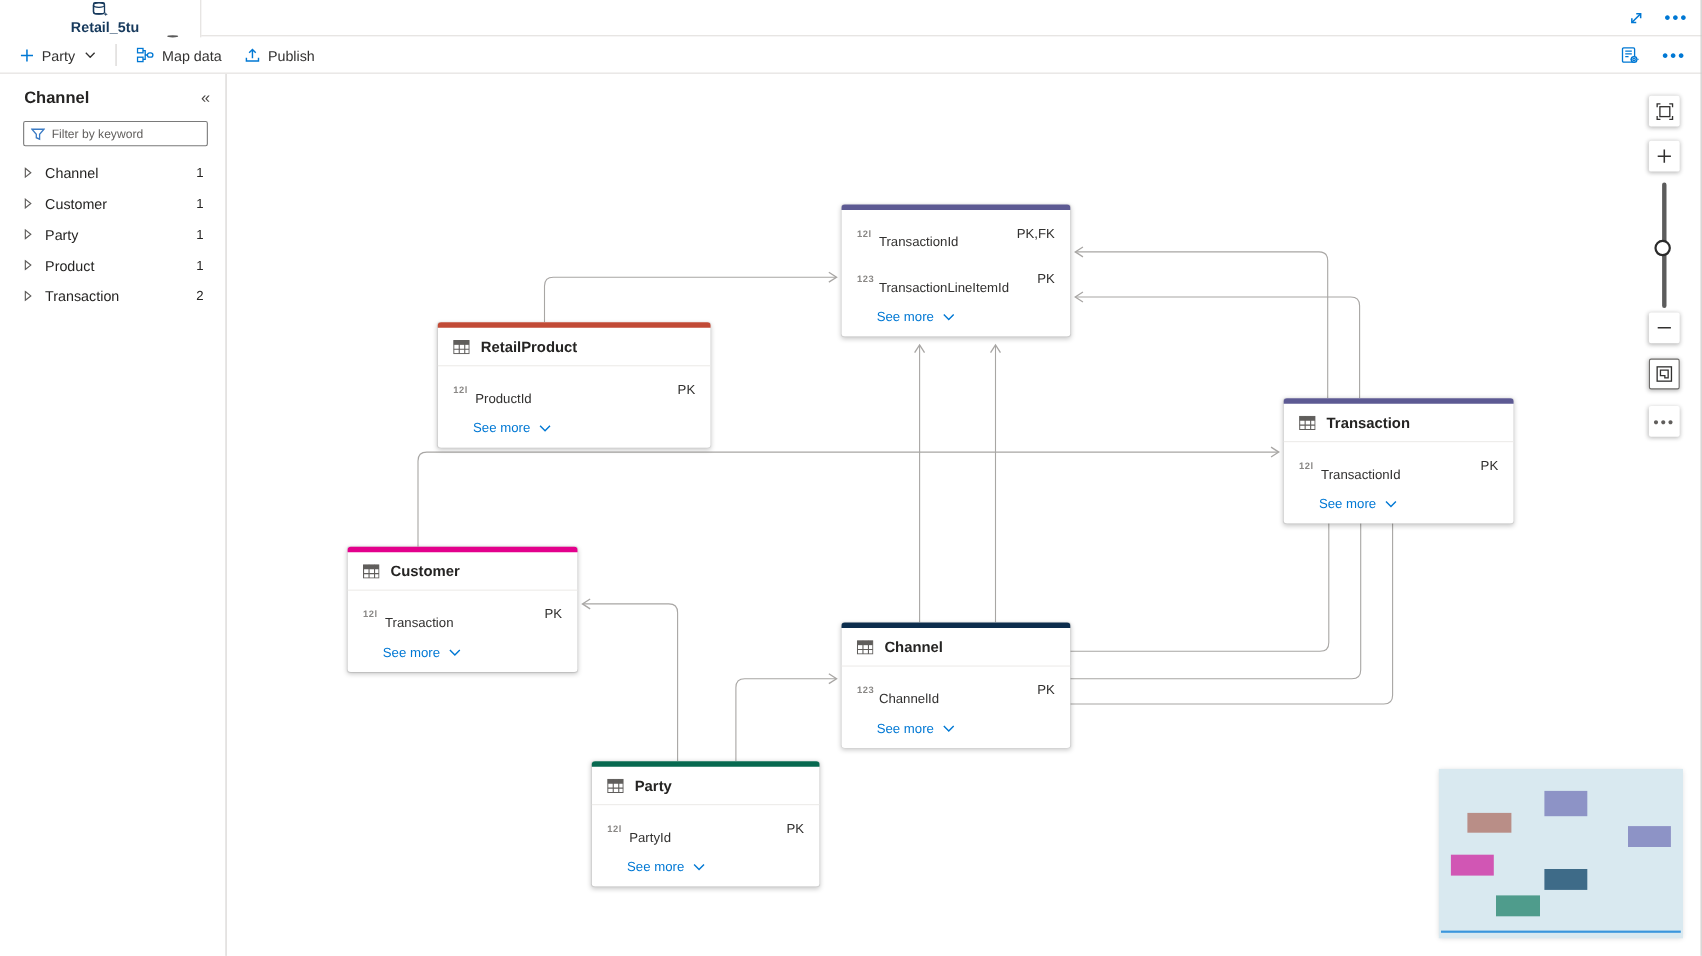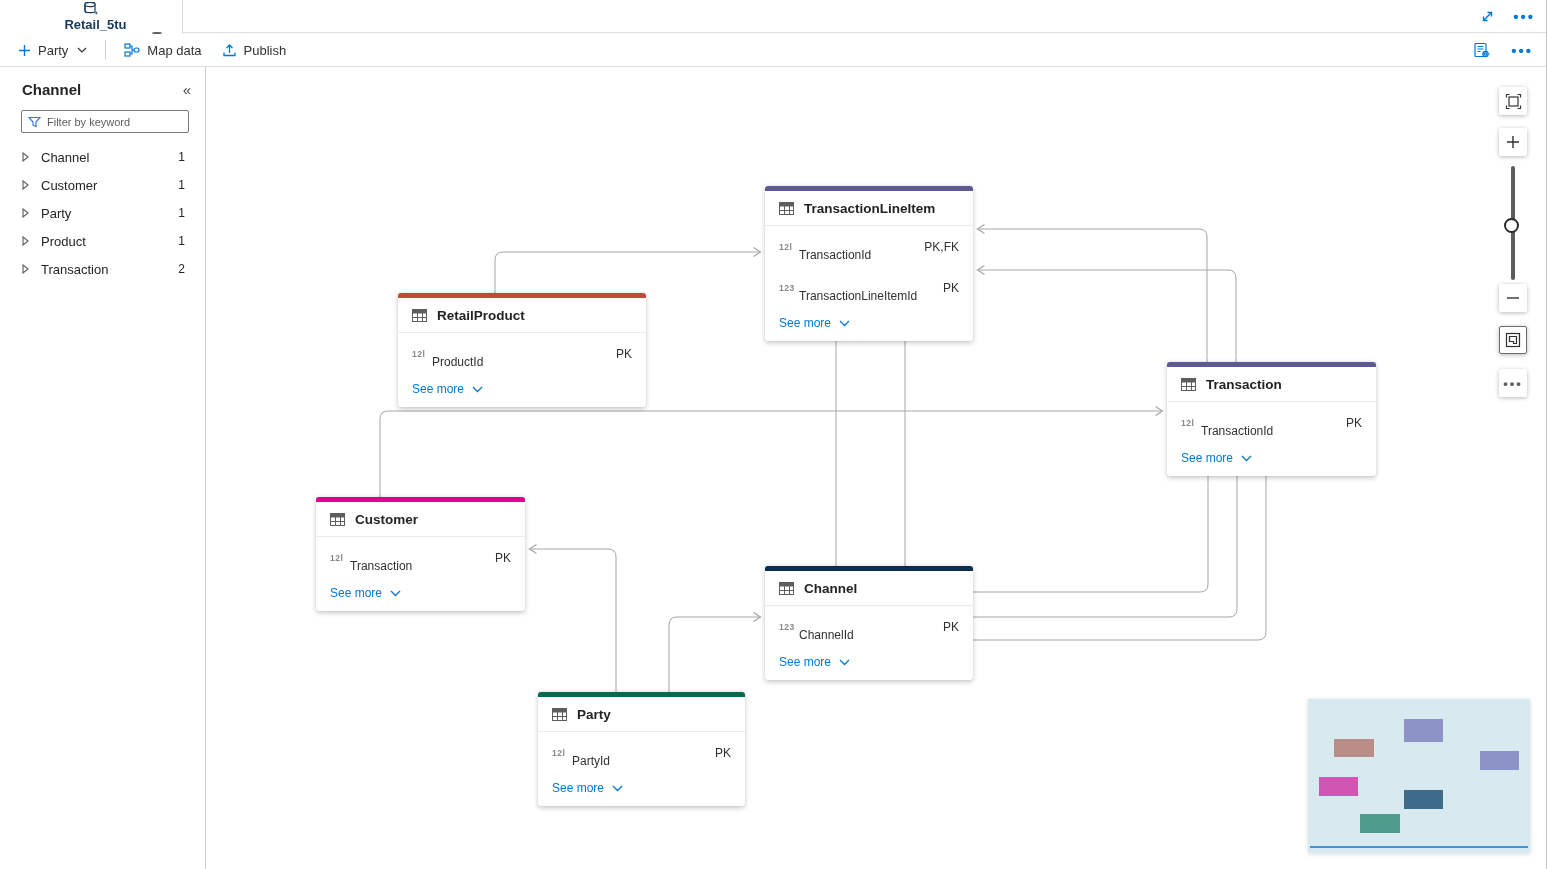--- a/index.html
+++ b/index.html
@@ -49,21 +49,21 @@
     box-shadow:0 1.6px 5px rgba(0,0,0,.22), 0 0 1px rgba(0,0,0,.12); }
   .strip { height:5px; border-radius:3px 3px 0 0; }
   .e-header { display:flex; align-items:center; gap:10px; padding:10px 14px 9px 14px;
     border-bottom:1px solid #edebe9; }
   .e-title { font-size:13.5px; font-weight:700; color:#252423; }
   .field-row { display:flex; align-items:center; padding:6px 14px 5px 14px; font-size:12px; color:#323130; }
   .type-icon { width:20px; font-size:8.5px; font-weight:700; color:#8a8886; letter-spacing:.5px; flex:none; }
   .f-name { flex:1;margin-top:16px; }
   .f-key { margin-left:8px; }
   .see-more { display:flex; align-items:center; gap:8px; color:#0078d4; font-size:12px;
-    padding:8px 14px 11px 14px; cursor:pointer; }
+    padding:8px 14px 11px 32px; cursor:pointer; }
 
   
   .zbtn { position:absolute; left:1499px; width:28px; height:28px; background:#fff; border-radius:2px;
     box-shadow:0 1px 4px rgba(0,0,0,.28); display:flex; align-items:center; justify-content:center;
     cursor:pointer; z-index:6; color:#323130; }
   .zbtn.selected { border:1px solid #6e6c6a; }
   .slider-track { position:absolute; left:1511px; top:166px; width:4px; height:114px; background:#5c5c5c;
     border-radius:2px; z-index:6; }
   .slider-thumb { position:absolute; left:1504px; top:218px; width:15px; height:15px; background:#fff;
     border:2.5px solid #2b2b2b; border-radius:50%; z-index:7; cursor:pointer; }
@@ -231,32 +231,20 @@
     <path d="M 905 566 L 905 314" fill="none" stroke="#a8a6a4" stroke-width="1" marker-end="url(#arrow-open)"></path>
     <path d="M 1207 362 L 1207 237 Q 1207 229 1199 229 L 978 229" fill="none" stroke="#a8a6a4" stroke-width="1" marker-end="url(#arrow-open)"></path>
     <path d="M 1236 362 L 1236 278 Q 1236 270 1228 270 L 978 270" fill="none" stroke="#a8a6a4" stroke-width="1" marker-end="url(#arrow-open)"></path>
     <path d="M 973 592 L 1200 592 Q 1208 592 1208 584 L 1208 465" fill="none" stroke="#a8a6a4" stroke-width="1" marker-end="url(#arrow-open)"></path>
     <path d="M 973 617 L 1229 617 Q 1237 617 1237 609 L 1237 465" fill="none" stroke="#a8a6a4" stroke-width="1" marker-end="url(#arrow-open)"></path>
     <path d="M 973 640 L 1258 640 Q 1266 640 1266 632 L 1266 465" fill="none" stroke="#a8a6a4" stroke-width="1" marker-end="url(#arrow-open)"></path>
   </svg>
 <div id="entity-layer">
     <div class="entity" style="left: 765px; top: 186px; width: 208px;">
     <div class="strip" style="background: rgb(93, 90, 147);"></div>
-    <div class="e-header">
-      <span>
-        <svg width="15" height="13" viewBox="0 0 15 13">
-          <rect x="0.5" y="0.5" width="14" height="12" fill="none" stroke="#605e5c"></rect>
-          <rect x="0.5" y="0.5" width="14" height="4" fill="#605e5c"></rect>
-          <line x1="0.5" y1="8.5" x2="14.5" y2="8.5" stroke="#605e5c"></line>
-          <line x1="5.5" y1="0.5" x2="5.5" y2="12.5" stroke="#605e5c"></line>
-          <line x1="10.5" y1="0.5" x2="10.5" y2="12.5" stroke="#605e5c"></line>
-        </svg>
-      </span>
-      <span class="e-title">TransactionLineItem</span>
-    </div>
     <div class="fields">
         <div class="field-row">
           <span class="type-icon">12l</span>
           <span class="f-name">TransactionId</span>
           <span class="f-key">PK,FK</span>
         </div>
         <div class="field-row">
           <span class="type-icon">123</span>
           <span class="f-name">TransactionLineItemId</span>
           <span class="f-key">PK</span>

